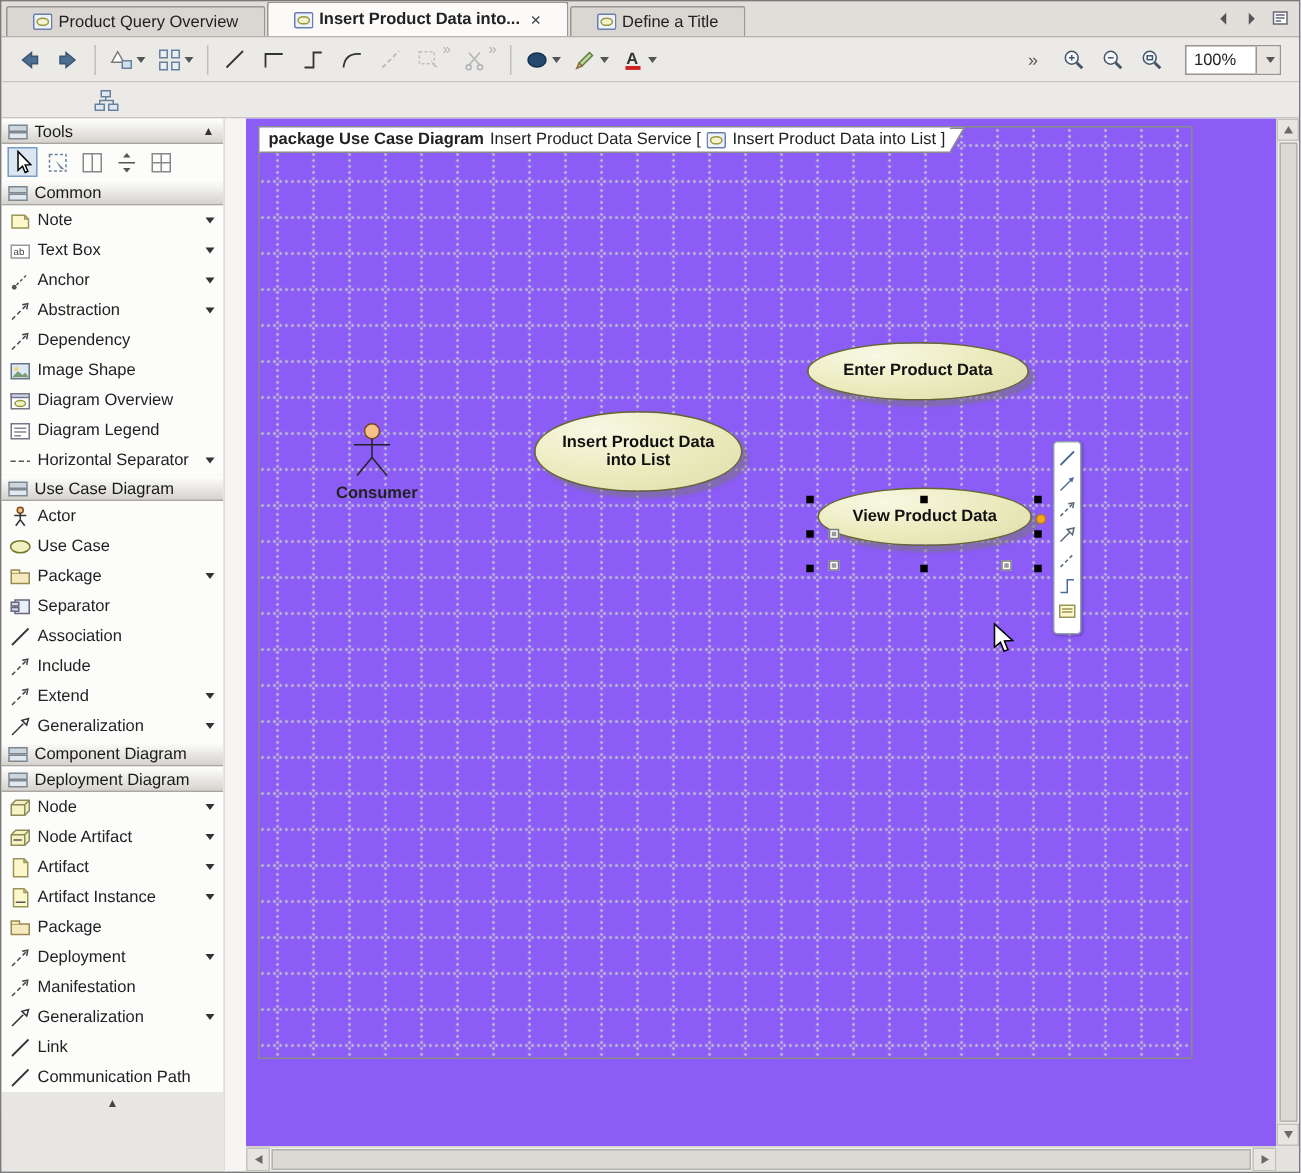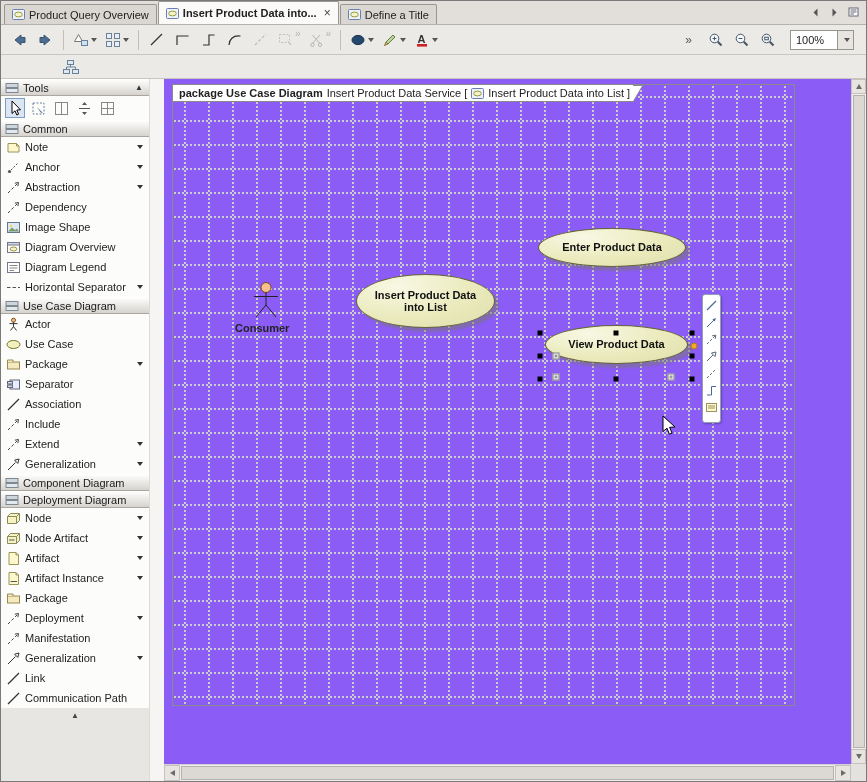--- a/index.html
+++ b/index.html
@@ -2,21 +2,21 @@
 <html><head>
 <meta charset="utf-8">
 <style>
 *{box-sizing:border-box;margin:0;padding:0}
 html,body{background:#fff}
 body{font-family:"Liberation Sans",sans-serif;font-size:11px;color:#222}
 .window{width:867px;height:782px;border:1px solid #7a7a7a;background:#eceae6;display:flex;flex-direction:column;overflow:hidden;position:relative}
 
 
 .tabbar{height:24px;background:#e2dfdb;border-bottom:1px solid #b5b2ae;display:flex;align-items:flex-end;padding:0 3px;gap:1px}
-.tab{height:20px;display:flex;align-items:center;gap:4px;padding:0 7px;border:1px solid #9a9792;border-bottom:none;background:#dad7d2;border-radius:2px 2px 0 0;white-space:nowrap;cursor:default}
+.tab{height:20px;display:flex;align-items:center;gap:4px;padding:0 17px;border:1px solid #9a9792;border-bottom:none;background:#dad7d2;border-radius:2px 2px 0 0;white-space:nowrap;cursor:default}
 .tab.active{background:#fbfaf9;font-weight:bold;height:23px}
 .tab-close{color:#444;font-size:12px;line-height:10px;margin-left:3px;font-weight:normal}
 .tab-nav{margin-left:auto;display:flex;align-items:center;gap:3px;padding:0 2px 4px 0}
 .tnav-btn{width:16px;height:16px;display:flex;align-items:center;justify-content:center}
 
 
 .toolbar{height:30px;border-bottom:1px solid #c9c6c2;display:flex;align-items:center;padding:0 6px;gap:2px;background:#eceae6}
 .toolbar2{height:24px;border-bottom:1px solid #c9c6c2;display:flex;align-items:center;padding-left:58px;background:#eceae6}
 .tbtn{height:24px;min-width:24px;padding:0 2px;display:flex;align-items:center;justify-content:center;border:1px solid transparent;border-radius:2px}
 .tbtn.disabled{opacity:.42}
@@ -47,21 +47,21 @@
 
 
 .canvas-wrap{flex:1;position:relative;background:#fff}
 .canvas{position:absolute;left:0;top:0;right:15px;bottom:17px;background:#8b5cf6;overflow:hidden}
 .frame{position:absolute;left:8px;top:5px;width:623px;height:622px;border:1px solid #8a8a8a;
   background-image:radial-gradient(circle,#cccccc 0.9px,transparent 1.1px),radial-gradient(circle,#cccccc 0.9px,transparent 1.1px);
   background-size:4px 24px,24px 4px}
 .frame-header{position:absolute;left:0;top:0;height:17px;display:inline-flex;align-items:center;gap:4px;background:#fff;border-bottom:1px solid #8a8a8a;padding:0 4px 0 6px;white-space:nowrap;font-size:11px}
 .fh-bold{font-weight:bold}
 .fh-notch{position:absolute;right:-10px;top:0;line-height:0}
-.actor-group{position:absolute;left:71px;top:202px;width:48px;text-align:right}
+.actor-group{position:absolute;left:60px;top:202px;width:48px;text-align:center}
 .actor-label{font-weight:bold;margin-top:1px}
 .use-case{position:absolute;border:1px solid #666633;border-radius:50%;
   background:radial-gradient(ellipse at 30% 22%,#f8f8e4 0%,#eaeabc 55%,#ddddac 100%);
   box-shadow:4px 4px 2px rgba(120,120,110,.5);
   display:flex;align-items:center;justify-content:center;text-align:center;font-weight:bold;color:#111;line-height:12.5px}
 .uc-insert{left:192px;top:195px;width:139px;height:54px;padding:0 17px}
 .uc-enter{left:374px;top:149px;width:148px;height:39px;padding:0 10px}
 .uc-view{left:381px;top:246px;width:143px;height:39px;padding:0 10px}
 .handle{position:absolute;width:5px;height:5px;background:#000;transform:translate(-50%,-50%)}
 .orange-dot{position:absolute;width:7px;height:7px;background:#f5a623;border:1px solid #b97a10;border-radius:50%;transform:translate(-50%,-50%)}
@@ -391,20 +391,30 @@
         </div>
         <div class="pal-items">
           <div class="pal-item">
             <span class="ic">
               <svg width="15" height="15">
                 <path d="M2 3.5 H10.5 L13 6 V12 H2 Z" fill="#fdf8cc" stroke="#9a945a"></path>
                 <path d="M10.5 3.5 V6 H13" fill="none" stroke="#9a945a"></path>
               </svg>
             </span>
             <span class="lbl">Note</span>
+            <span class="pal-dd"></span>
+          </div>
+          <div class="pal-item">
+            <span class="ic">
+              <svg width="15" height="15">
+                <rect x="1.5" y="3.5" width="12" height="8.5" fill="#fff" stroke="#999"></rect>
+                <text x="3" y="10" font-size="6.5" fill="#444">ab</text>
+              </svg>
+            </span>
+            <span class="lbl">Text Box</span>
             <span class="pal-dd"></span>
           </div>
           <div class="pal-item">
             <span class="ic">
               <svg width="15" height="15">
                 <circle cx="3.5" cy="11.5" r="1.6" fill="#555"></circle>
                 <path d="M5 10 L12 3" stroke="#555" stroke-dasharray="2,1.5" fill="none"></path>
               </svg>
             </span>
             <span class="lbl">Anchor</span>

